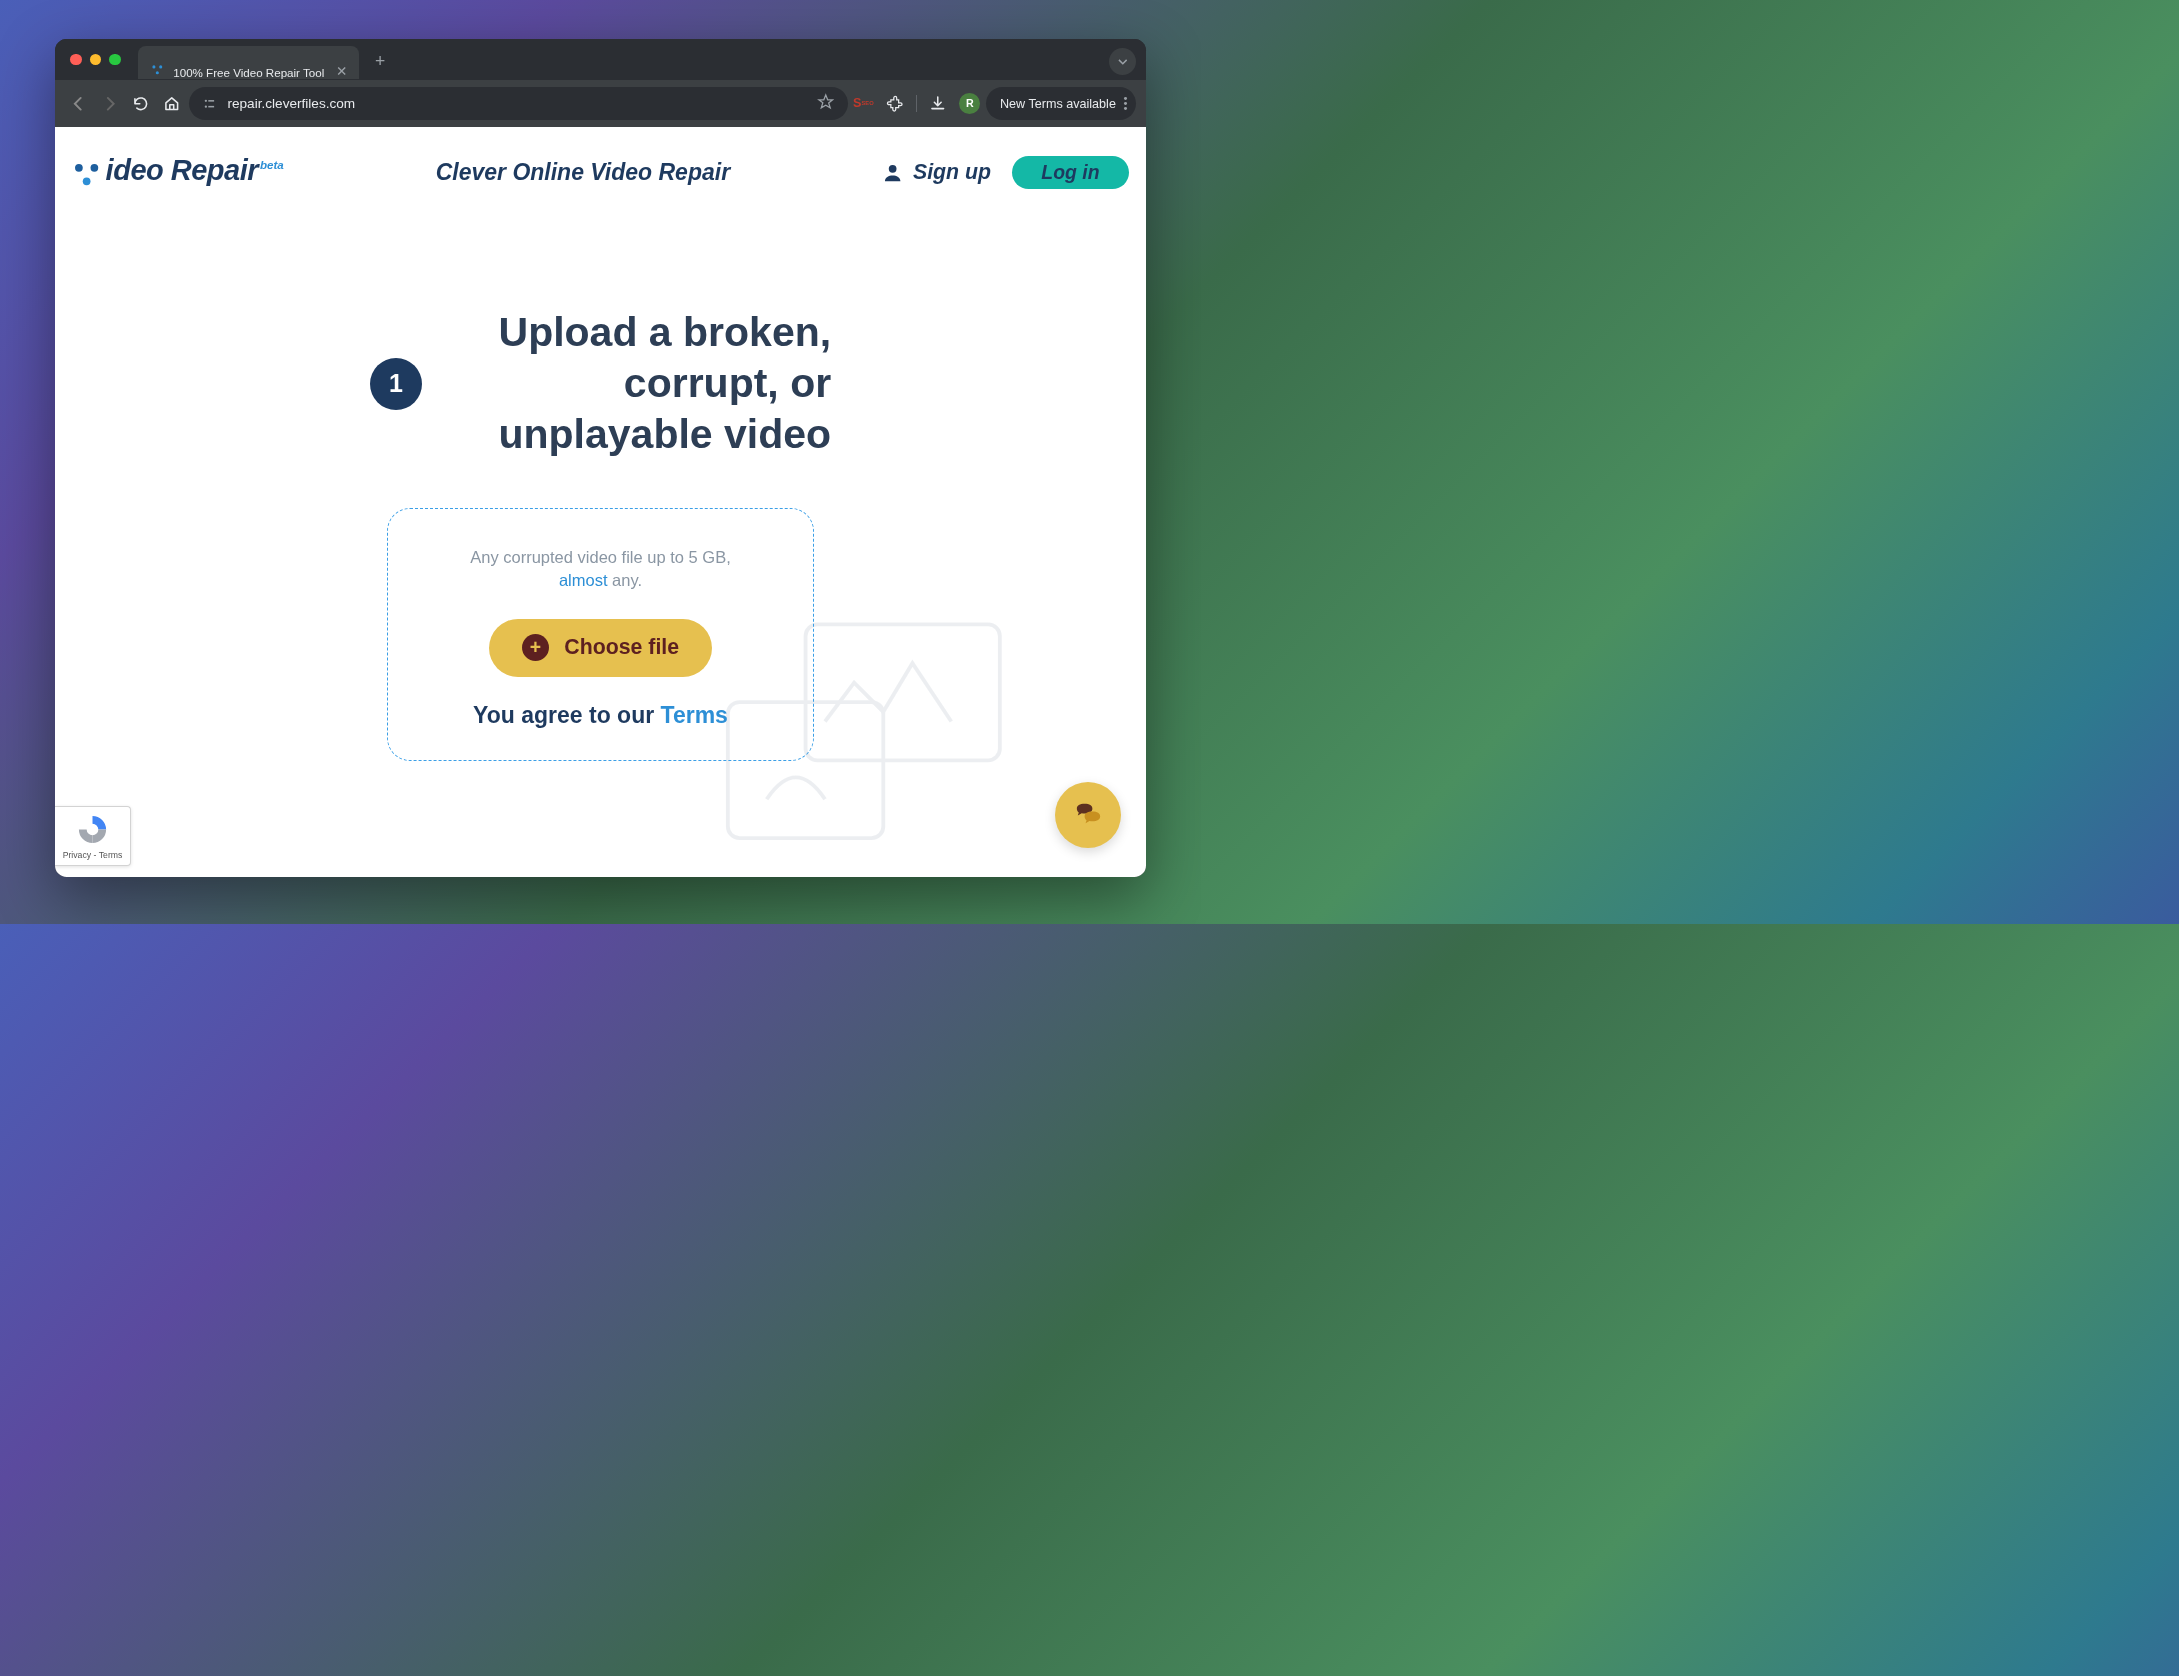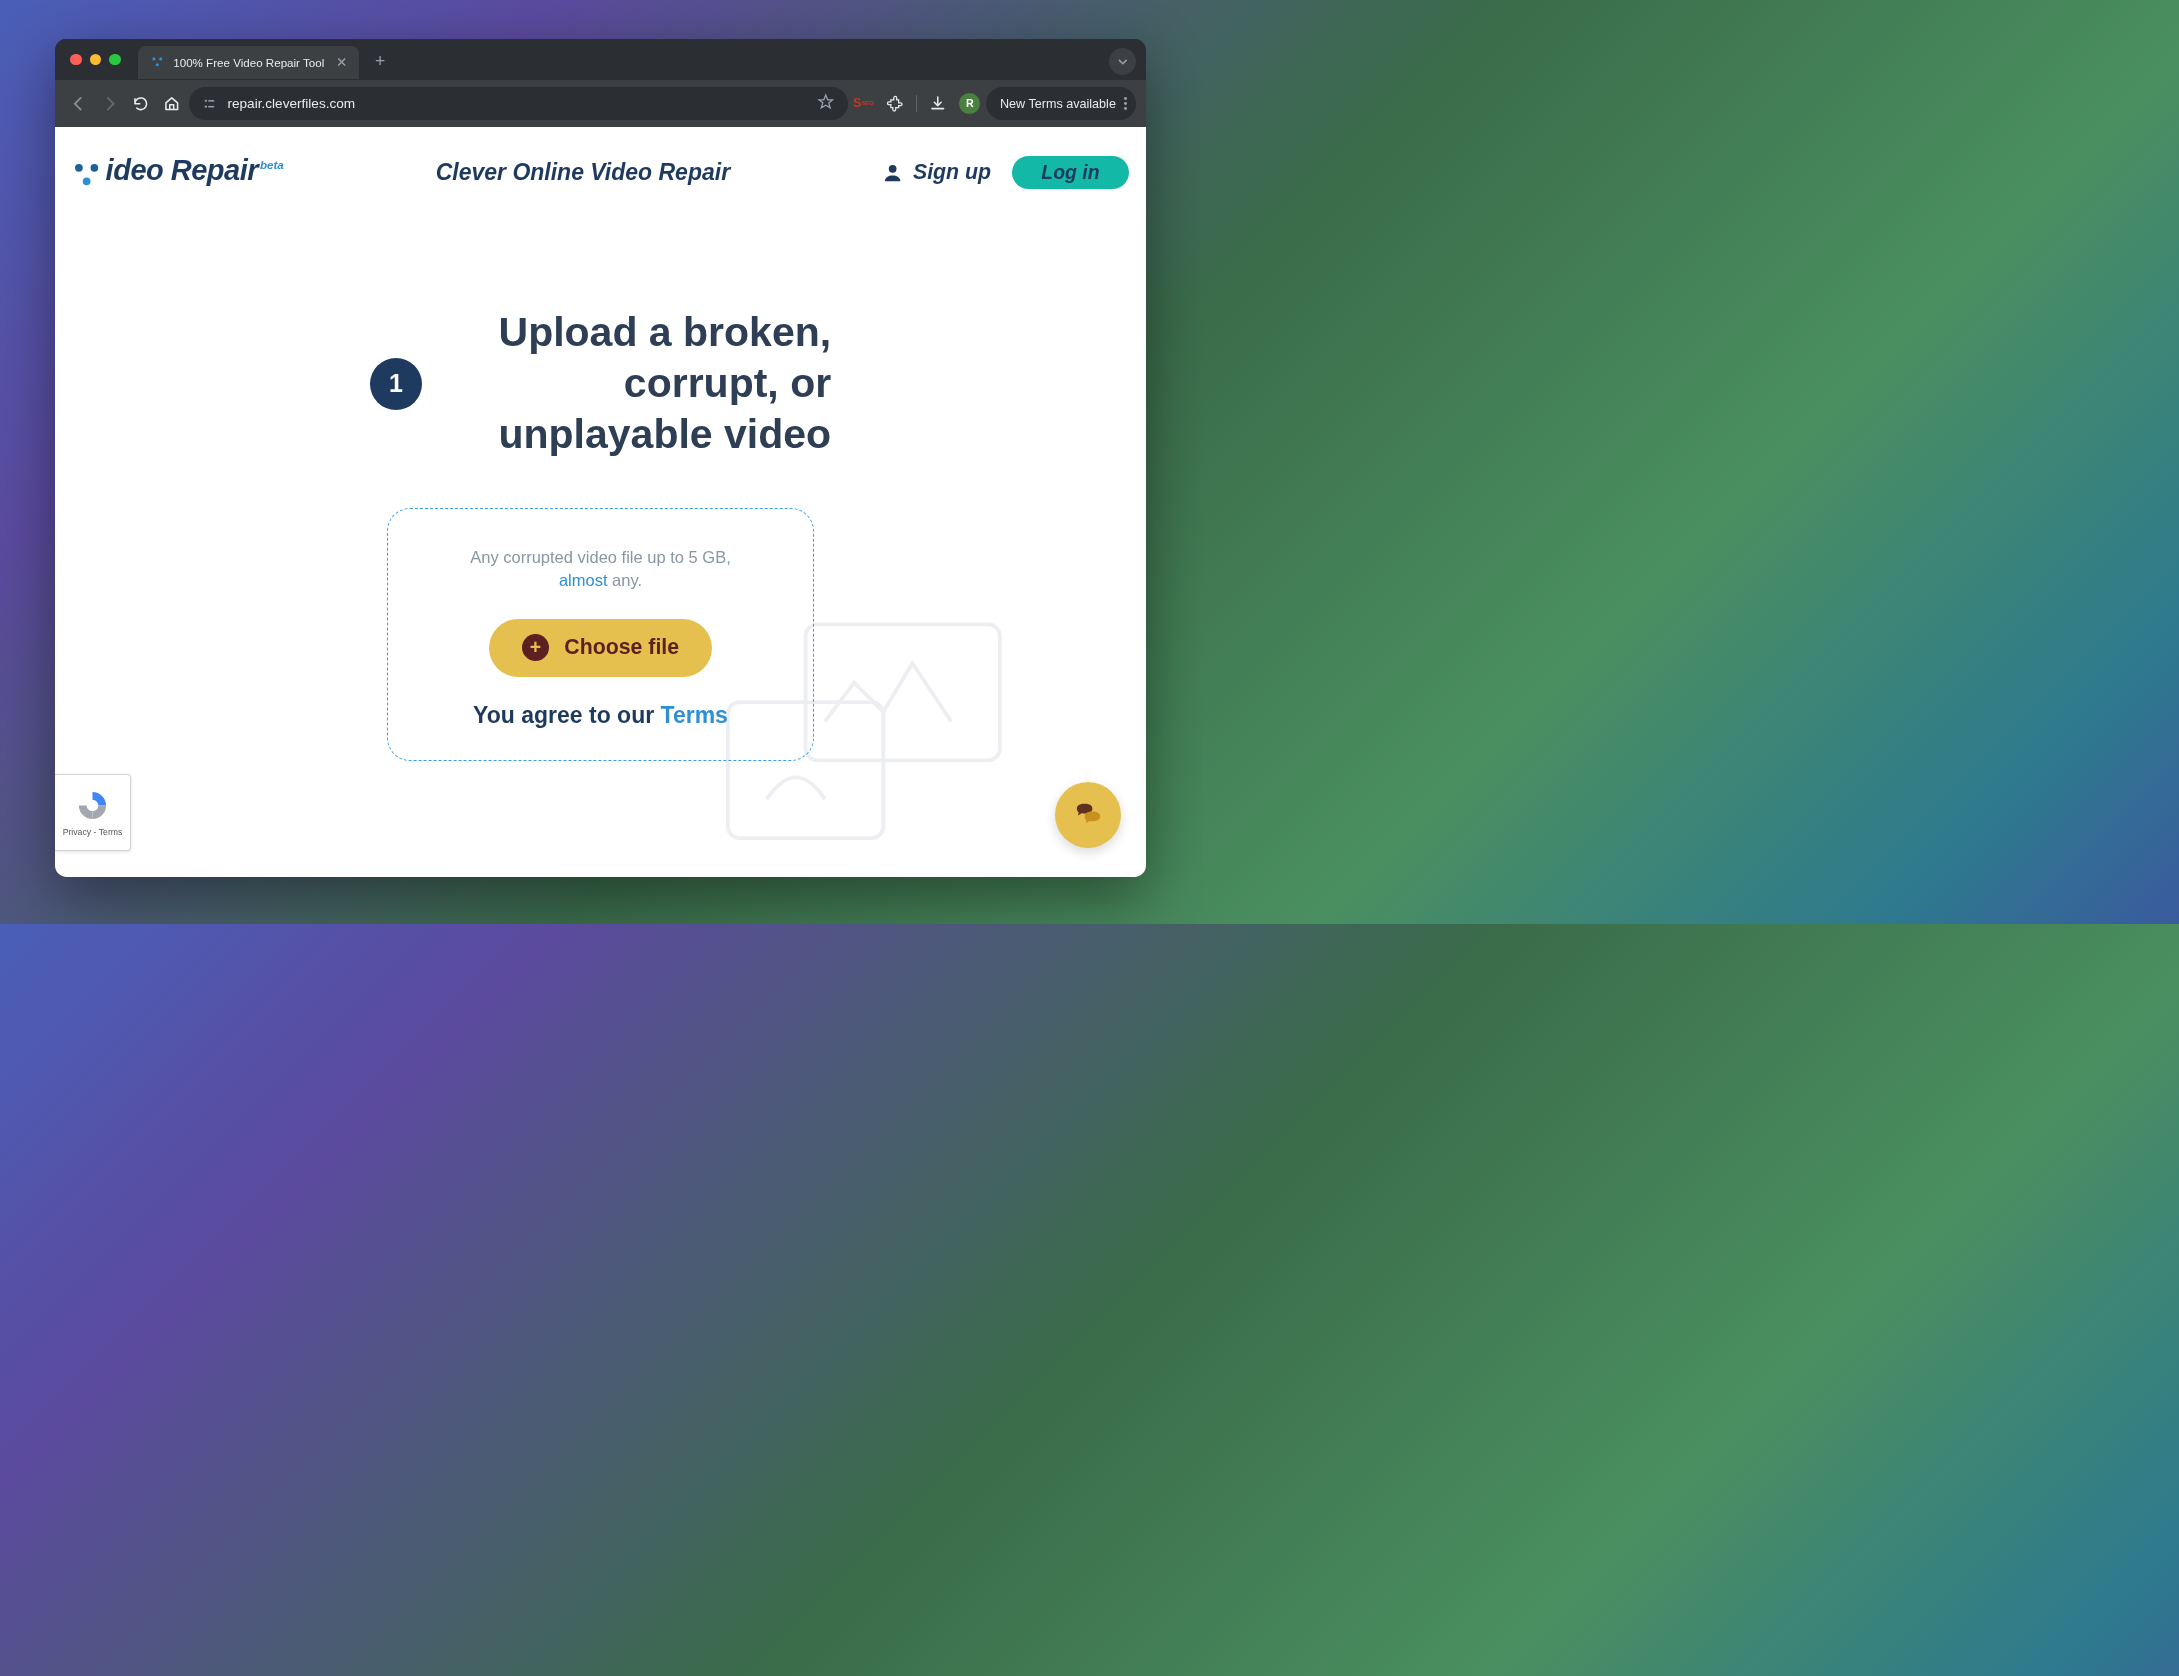--- a/index.html
+++ b/index.html
@@ -33,21 +33,21 @@
     .traffic-lights { display: flex; gap: 7.8px; margin-right: 9.7px; padding-left: 5.8px;}
     .tl { width: 11.6px; height: 11.6px; border-radius: 50%; }
     .tl.red { background: #ff5f57; }
     .tl.yellow { background: #febc2e; }
     .tl.green { background: #28c840; }
     .tab {
       background: #3c4043;
       height: 33px;
       border-radius: 7.8px 7.8px 0 0;
       display: flex;
-      align-items: center;
+      align-items: flex-end;
       padding: 0 11.6px;
       gap: 7.8px;
       margin-top: 5.8px;
       max-width: 243px;
     }
     .tab-favicon { width: 15.5px; height: 15.5px; display:flex; align-items:center; justify-content:center;}
     .tab-title { color: #e8eaed; font-size: 11.6px; white-space: nowrap; overflow: hidden; text-overflow: ellipsis; flex:1;}
     .tab-close { color: #9aa0a6; font-size: 13.6px; margin-left: 3.9px; cursor:pointer;}
     .new-tab-btn { width: 27px; height: 27px; display:flex; align-items:center; justify-content:center; color:#9aa0a6; font-size:17.5px; border-radius: 50%; cursor:pointer; margin-top:3.9px;}
     .tab-dropdown { margin-left: auto; width: 27px; height: 27px; background:#3c4043; border-radius: 50%; display:flex; align-items:center; justify-content:center; color:#9aa0a6; cursor:pointer; margin-top:3.9px;}
@@ -173,22 +173,22 @@
     .terms-link { color:#2d8fd6; cursor:pointer;}
     .bg-illustration {
       position:absolute;
       right: 49px; bottom: -116px;
       width: 408px; height: 311px;
       opacity: 0.08;
       pointer-events:none;
     }
     .recaptcha {
       position:absolute;
-      left:0; bottom:26px;
-      width:76px; height:77px;
+      left:0; bottom:11px;
+      width:76px; height:60px;
       background:#fff;
       border: 1px solid #d3d3d3;
       border-left:none;
       border-radius: 0 3.9px 3.9px 0;
       display:flex;
       flex-direction:column;
       align-items:center;
       justify-content:center;
       box-shadow: 0 1px 3.9px rgba(0,0,0,0.12);
     }

